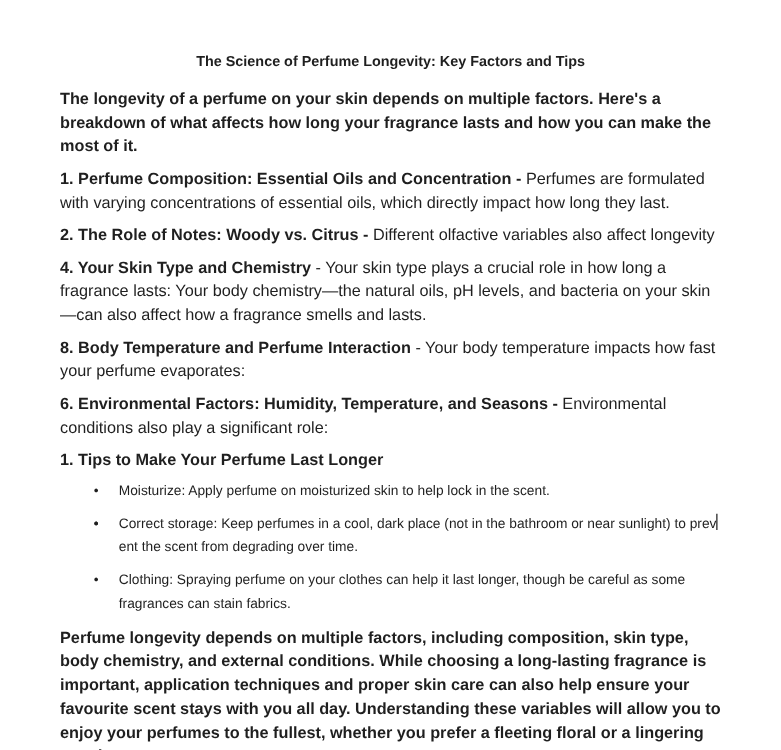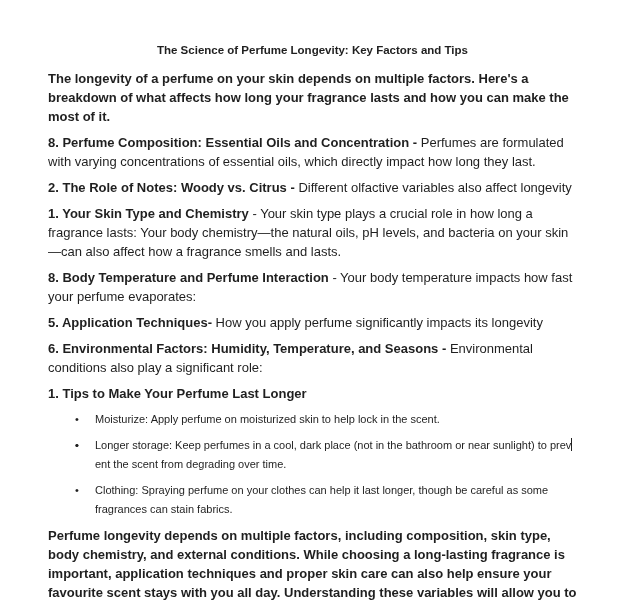--- a/index.html
+++ b/index.html
@@ -61,36 +61,35 @@
 </style>
 </head>
 <body>
 
 <div class="page">
 
   <p class="doc-title">The Science of Perfume Longevity: Key Factors and Tips</p>
 
   <p class="bold-para">The longevity of a perfume on your skin depends on multiple factors. Here's a breakdown of what affects how long your fragrance lasts and how you can make the most of it.</p>
 
-  <p><span class="sec-label">8. Perfume Composition: Essential Oils and Concentration -</span><span> Perfumes are formulated with varying concentrations of essential oils, which directly impact how long they last.</span></p>
+  <p><span class="sec-label">1. Perfume Composition: Essential Oils and Concentration -</span><span> Perfumes are formulated with varying concentrations of essential oils, which directly impact how long they last.</span></p>
 
   <p><span class="sec-label">2. The Role of Notes: Woody vs. Citrus -</span><span> Different olfactive variables also affect longevity</span></p>
 
-  <p><span class="sec-label">1. Your Skin Type and Chemistry</span><span> - Your skin type plays a crucial role in how long a fragrance lasts: Your body chemistry—the natural oils, pH levels, and bacteria on your skin—can also affect how a fragrance smells and lasts.</span></p>
+  <p><span class="sec-label">4. Your Skin Type and Chemistry</span><span> - Your skin type plays a crucial role in how long a fragrance lasts: Your body chemistry—the natural oils, pH levels, and bacteria on your skin—can also affect how a fragrance smells and lasts.</span></p>
 
   <p><span class="sec-label">8. Body Temperature and Perfume Interaction</span><span> - Your body temperature impacts how fast your perfume evaporates:</span></p>
 
-  <p><span class="sec-label">5. Application Techniques-</span><span> How you apply perfume significantly impacts its longevity</span></p>
 
   <p><span class="sec-label">6. Environmental Factors: Humidity, Temperature, and Seasons -</span><span> Environmental conditions also play a significant role:</span></p>
 
   <p class="bold-para">1. Tips to Make Your Perfume Last Longer</p>
 
   <ul class="tips-list">
     <li><span class="bullet">•</span><span>Moisturize: Apply perfume on moisturized skin to help lock in the scent.</span></li>
     <li><span class="bullet">•</span></li>
-    <li><span class="bullet">•</span><span>Longer storage: Keep perfumes in a cool, dark place (not in the bathroom or near sunlight) to prev</span><span class="caret"></span><span>ent the scent from degrading over time.</span></li>
+    <li><span class="bullet">•</span><span>Correct storage: Keep perfumes in a cool, dark place (not in the bathroom or near sunlight) to prev</span><span class="caret"></span><span>ent the scent from degrading over time.</span></li>
     <li><span class="bullet">•</span><span>Clothing: Spraying perfume on your clothes can help it last longer, though be careful as some fragrances can stain fabrics.</span></li>
   </ul>
 
   <p class="bold-para">Perfume longevity depends on multiple factors, including composition, skin type, body chemistry, and external conditions. While choosing a long-lasting fragrance is important, application techniques and proper skin care can also help ensure your favourite scent stays with you all day. Understanding these variables will allow you to enjoy your perfumes to the fullest, whether you prefer a fleeting floral or a lingering woody scent.</p>
 
 </div>
 
 </body></html>

